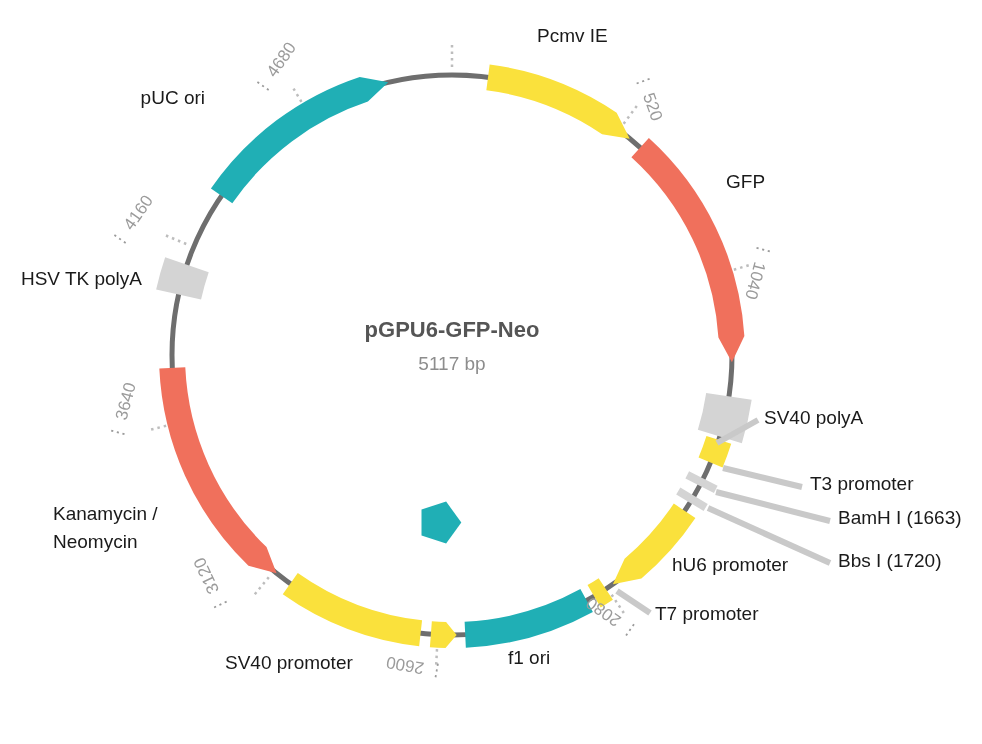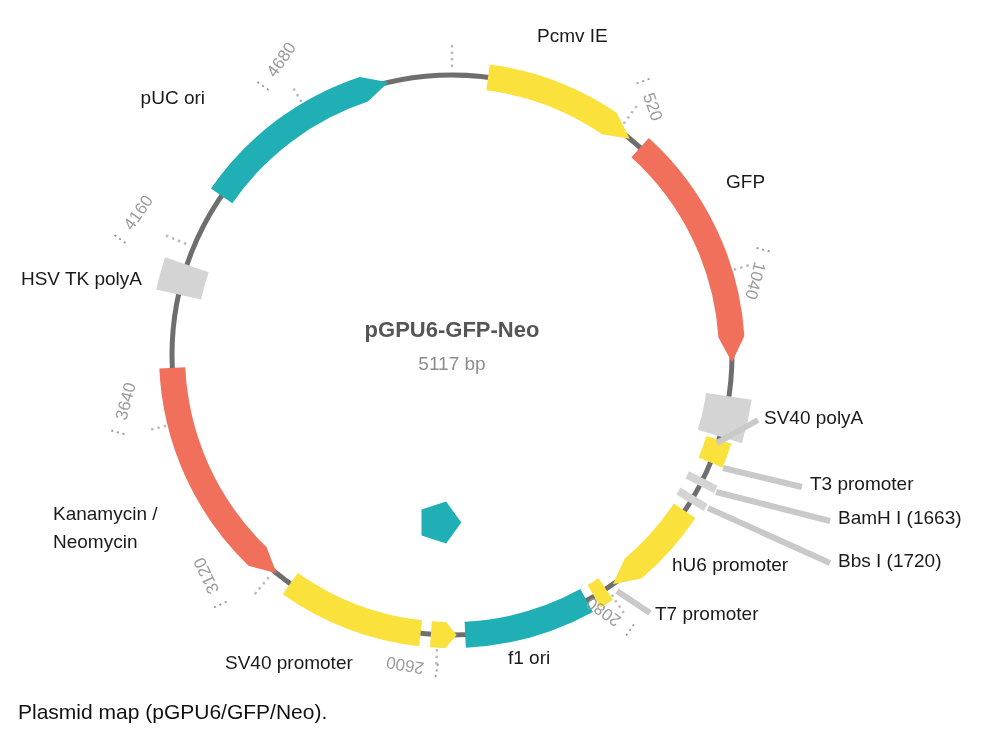--- a/index.html
+++ b/index.html
@@ -121,14 +121,13 @@
         <text class="feat-label" x="810" y="490" text-anchor="start">T3 promoter</text>
         <text class="feat-label" x="764" y="424" text-anchor="start">SV40 polyA</text>
         <text class="feat-label" x="726" y="188" text-anchor="start">GFP</text>
         <text class="feat-label" x="537" y="42" text-anchor="start">Pcmv IE</text>
       </g>
     <g id="center-layer">
       <text class="center-title" id="center-title" x="452" y="337" text-anchor="middle">pGPU6-GFP-Neo</text>
       <text class="center-sub" id="center-sub" x="452" y="370" text-anchor="middle">5117 bp</text>
     </g>
   </svg>
-  <div class="caption">Plasmid map (pGPU6/GFP/Neo).</div>
 </div>
 
 </body></html>

